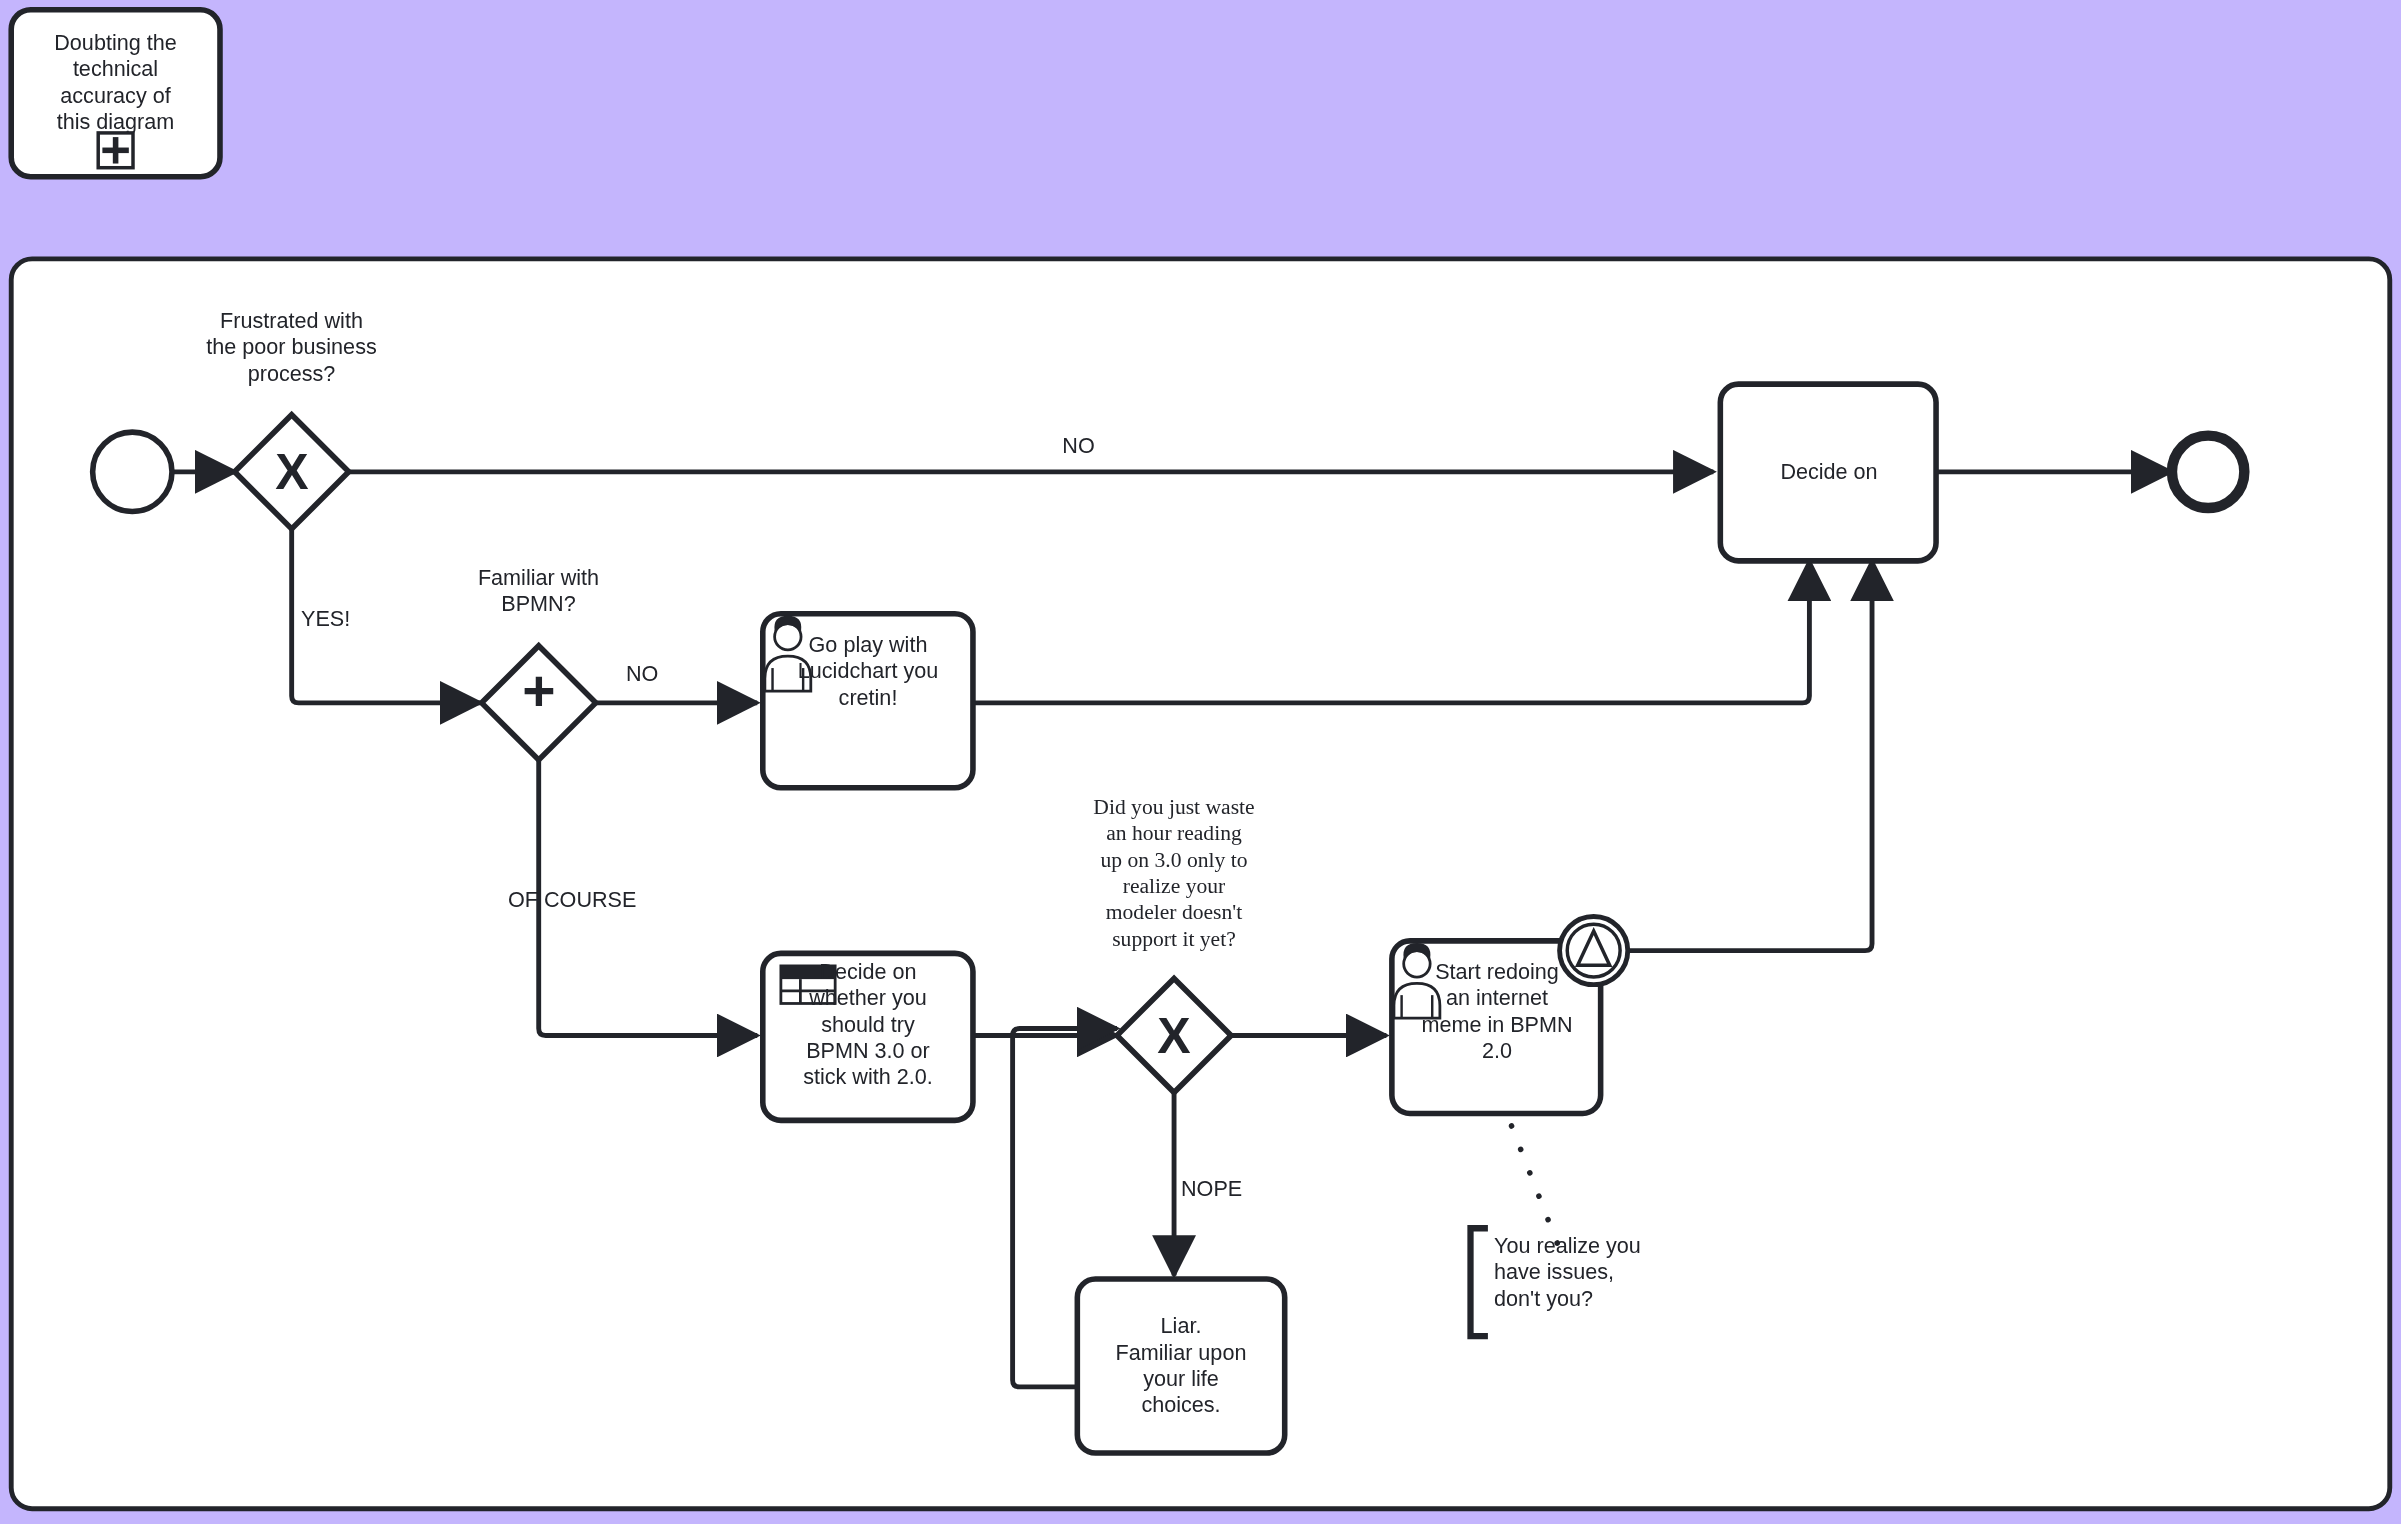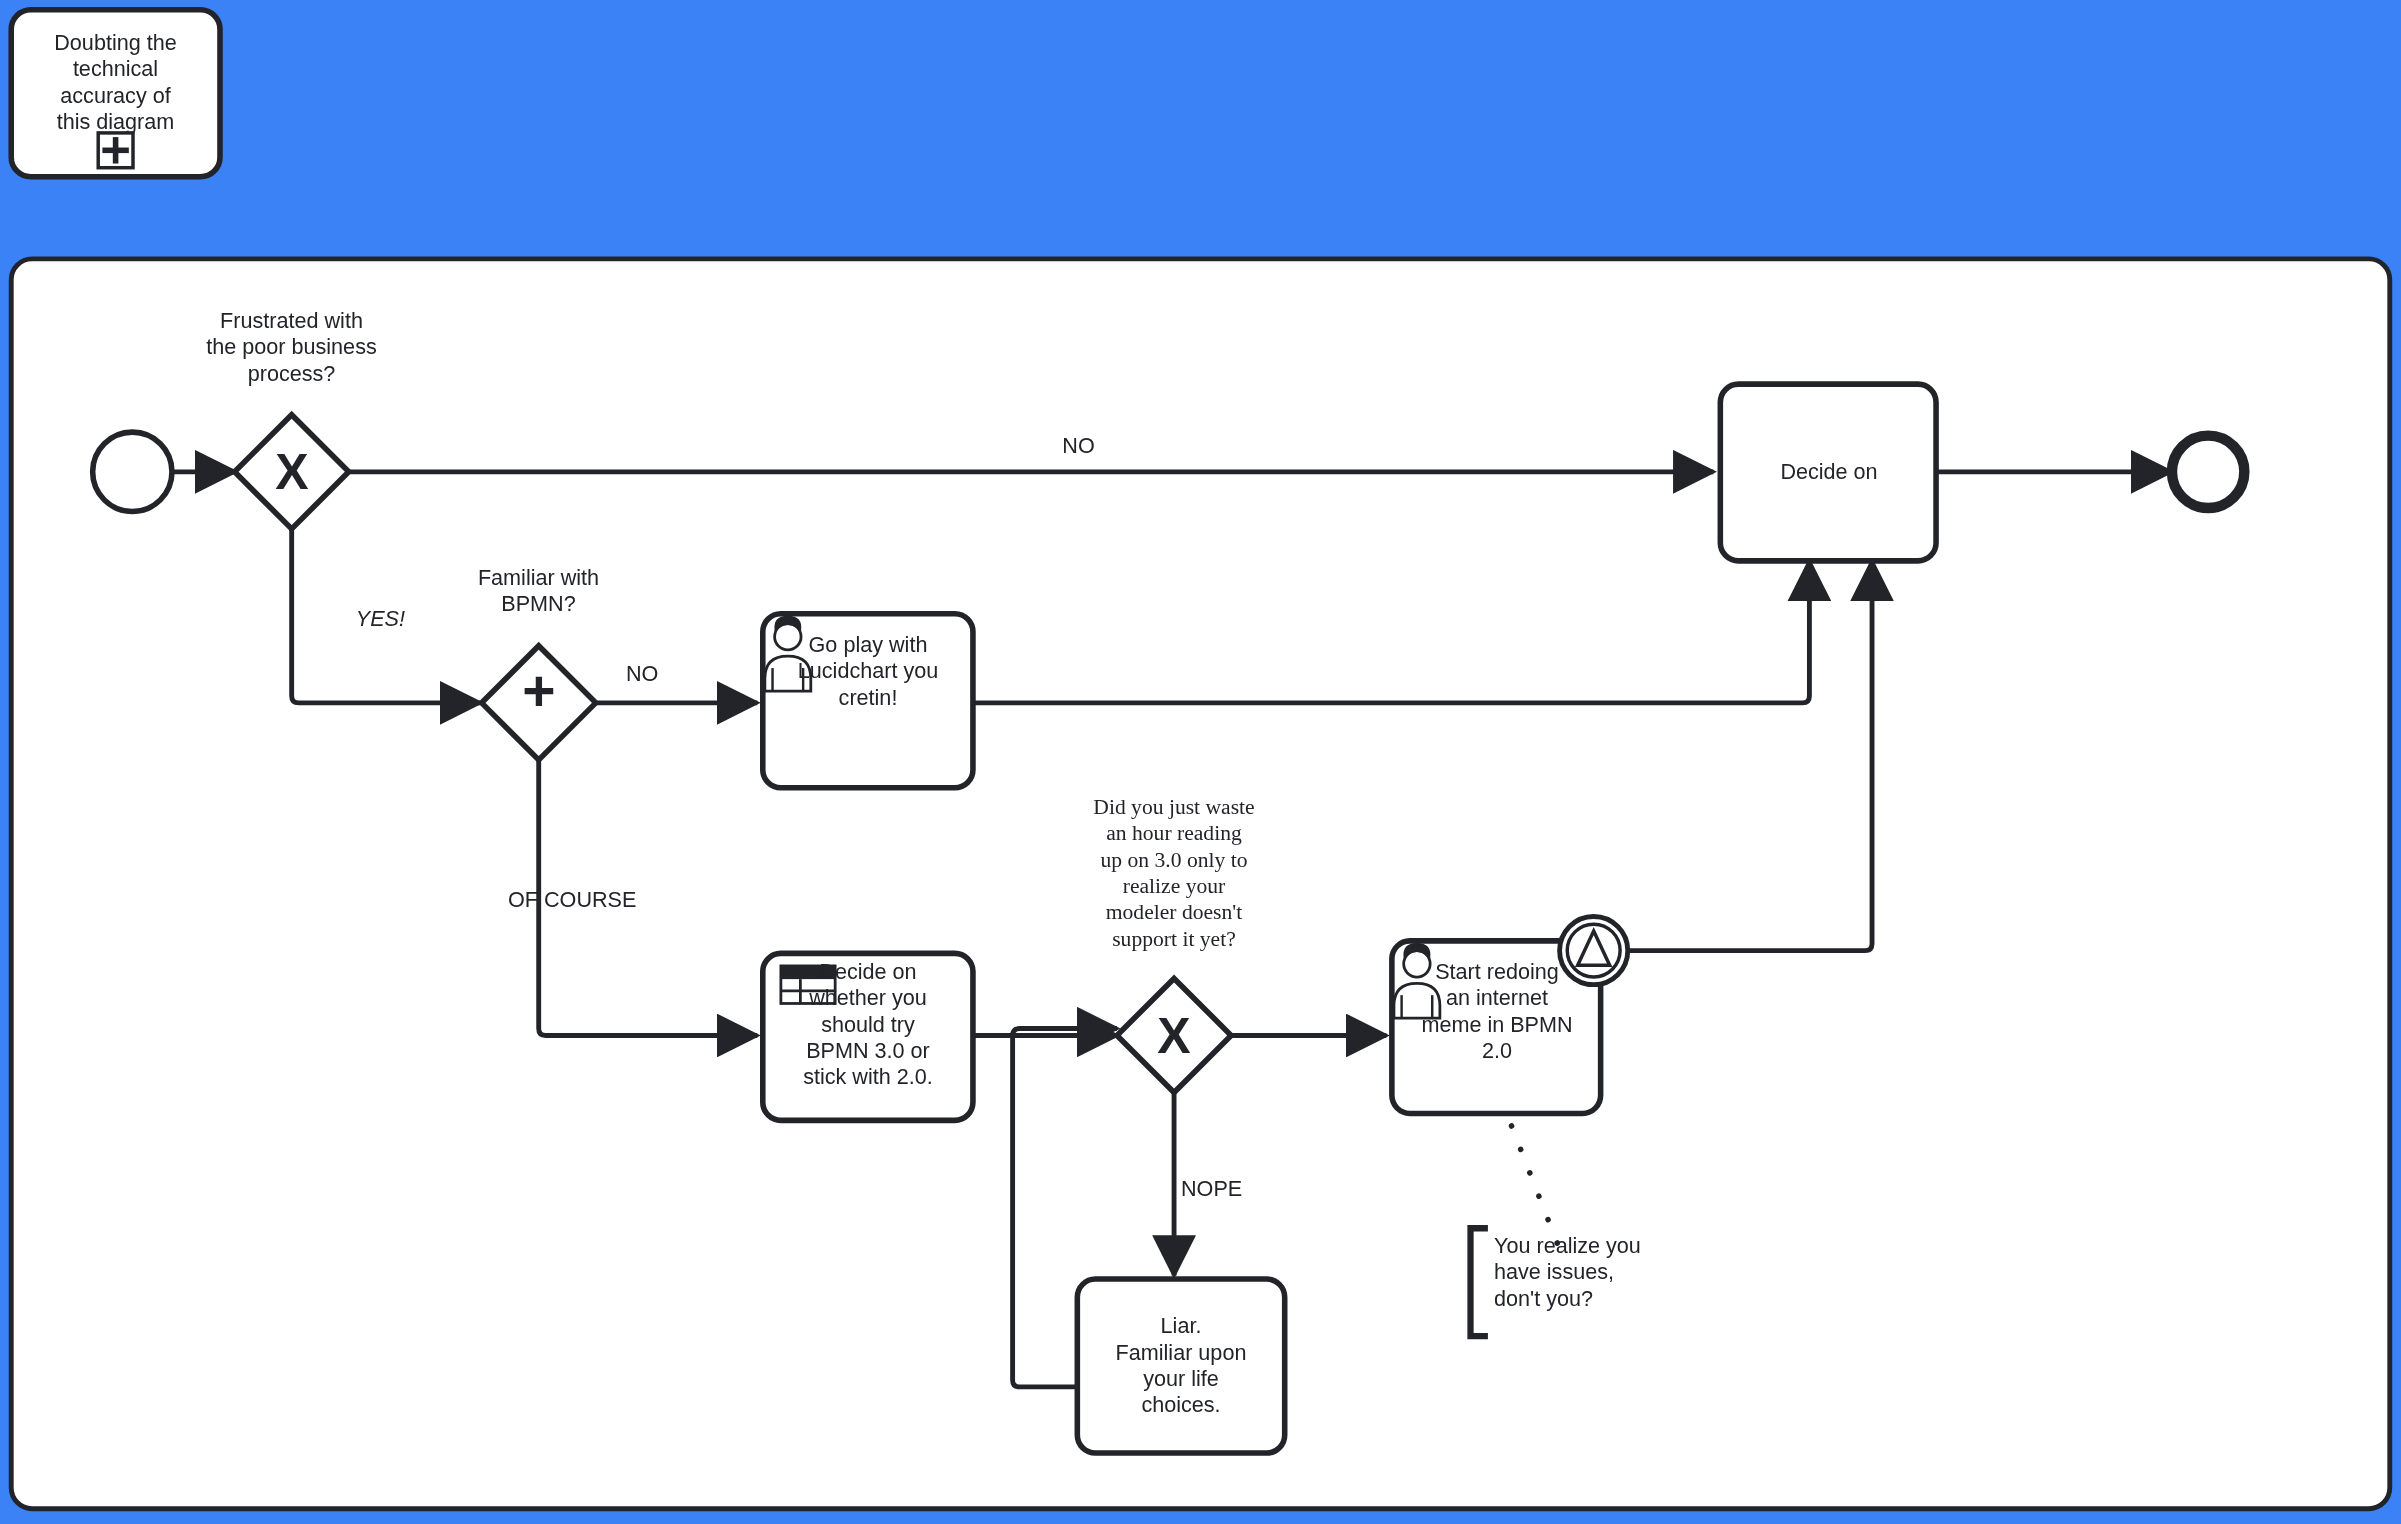--- a/index.html
+++ b/index.html
@@ -11,21 +11,21 @@
     width: 2401px;
     height: 1524px;
     font-family: "Liberation Sans", sans-serif;
     color: #22242a;
     overflow: hidden;
   }
   #canvas {
     position: relative;
     width: 2401px;
     height: 1524px;
-    background: #3b82f6;
+    background: #c4b5fd;
   }
   svg.layer {
     position: absolute;
     left: 0;
     top: 0;
     width: 2401px;
     height: 1524px;
     overflow: visible;
   }
   .lbl {
@@ -226,21 +226,21 @@
 meme in BPMN
 2.0</div>
 
   <div class="node-text" style="left:1084px; top:1286px; width:194px; height:160px;">Liar.
 Familiar upon
 your life
 choices.</div>
 
   <div class="lbl flow-lbl" style="left:1002px; top:433px; width:153px;">NO</div>
 
-  <div class="lbl flow-lbl" style="left:301px; top:606px; width:104px; text-align:right;font-style:italic;">YES!</div>
+  <div class="lbl flow-lbl" style="left:301px; top:606px; width:104px; text-align:left;">YES!</div>
 
   <div class="lbl flow-lbl" style="left:626px; top:661px; width:111px; text-align:left;">NO</div>
 
   <div class="lbl flow-lbl" style="left:508px; top:887px; width:195px; text-align:left;">OF COURSE</div>
 
   <div class="lbl flow-lbl" style="left:1181px; top:1176px; width:125px; text-align:left;">NOPE</div>
 
 
   <div class="lbl" style="left:1494px; top:1233px; width:230px; text-align:left;">You realize you
 have issues,

